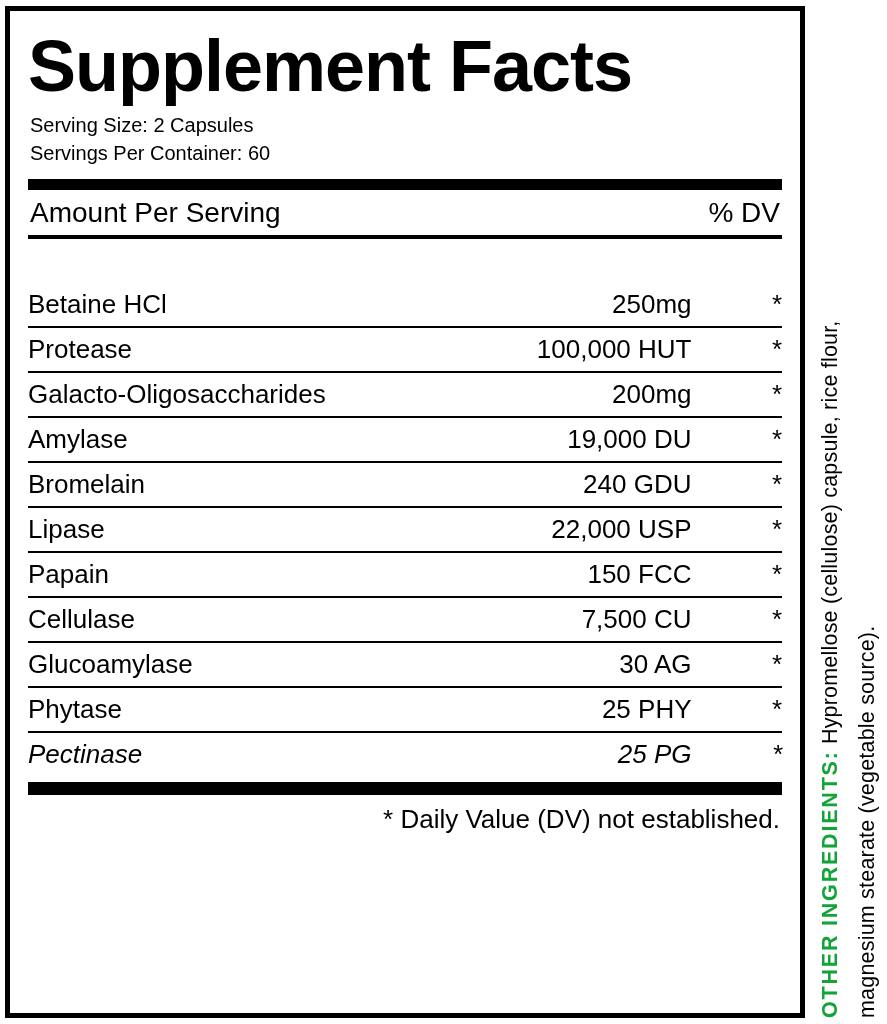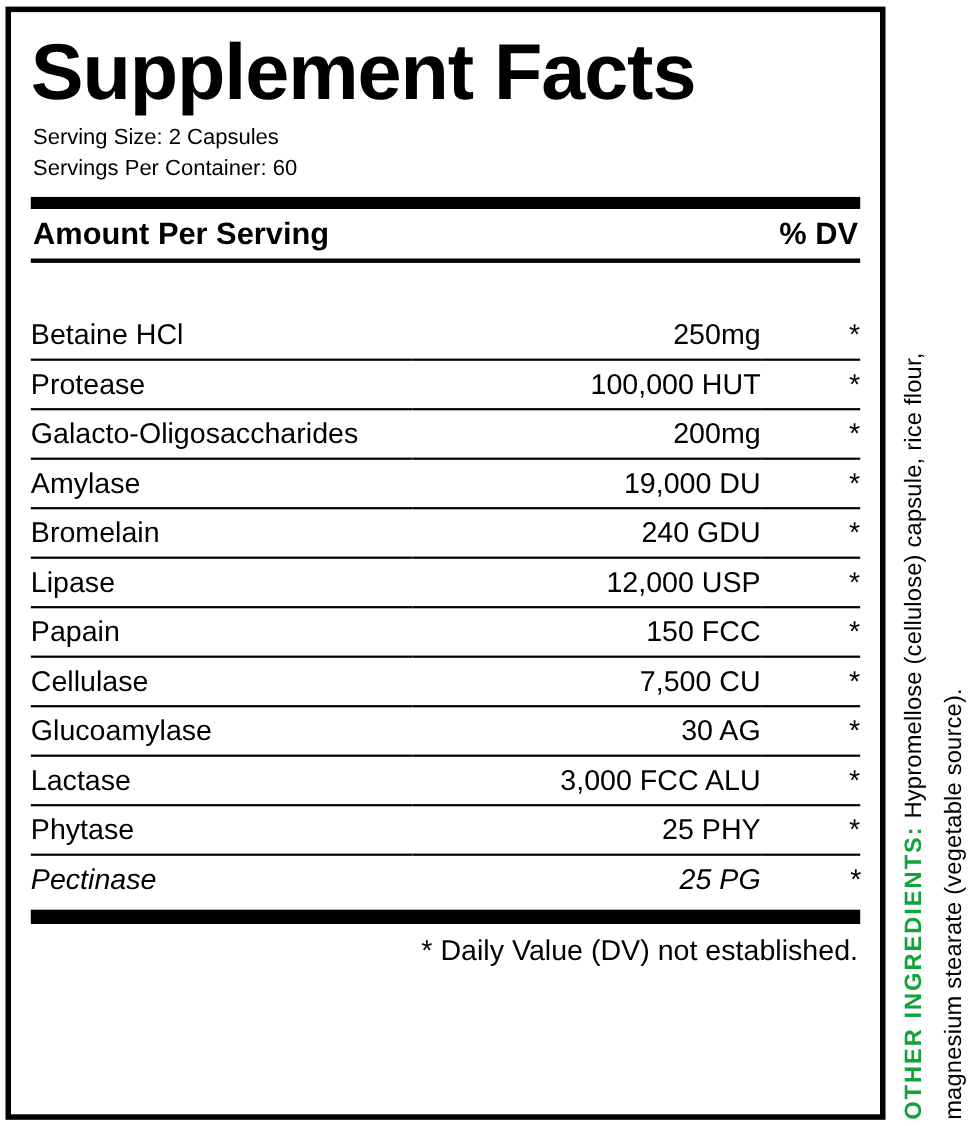--- a/index.html
+++ b/index.html
@@ -65,21 +65,21 @@
     height: 4px;
     background: #000;
     margin: 0;
   }
 
   .header-row {
     display: flex;
     align-items: baseline;
     justify-content: space-between;
     font-size: 28px;
-    font-weight: bold;
+    font-weight: normal;
     padding: 7px 2px 6px 2px;
   }
 
   table.nutrients {
     width: 100%;
     border-collapse: collapse;
     table-layout: fixed;
     margin-top: 44px;
   }
   table.nutrients td {
@@ -203,41 +203,36 @@
           <td class="nut-amount">19,000 DU</td>
           <td class="nut-dv">*</td>
         </tr>
         <tr>
           <td class="nut-name">Bromelain</td>
           <td class="nut-amount">240 GDU</td>
           <td class="nut-dv">*</td>
         </tr>
         <tr>
           <td class="nut-name">Lipase</td>
-          <td class="nut-amount">12,000 USP</td>
+          <td class="nut-amount">22,000 USP</td>
           <td class="nut-dv">*</td>
         </tr>
         <tr>
           <td class="nut-name">Papain</td>
           <td class="nut-amount">150 FCC</td>
           <td class="nut-dv">*</td>
         </tr>
         <tr>
           <td class="nut-name">Cellulase</td>
           <td class="nut-amount">7,500 CU</td>
           <td class="nut-dv">*</td>
         </tr>
         <tr>
           <td class="nut-name">Glucoamylase</td>
           <td class="nut-amount">30 AG</td>
-          <td class="nut-dv">*</td>
-        </tr>
-        <tr>
-          <td class="nut-name">Lactase</td>
-          <td class="nut-amount">3,000 FCC ALU</td>
           <td class="nut-dv">*</td>
         </tr>
         <tr>
           <td class="nut-name">Phytase</td>
           <td class="nut-amount">25 PHY</td>
           <td class="nut-dv">*</td>
         </tr>
         <tr>
           <td class="nut-name">Pectinase</td>
           <td class="nut-amount">25 PG</td>

